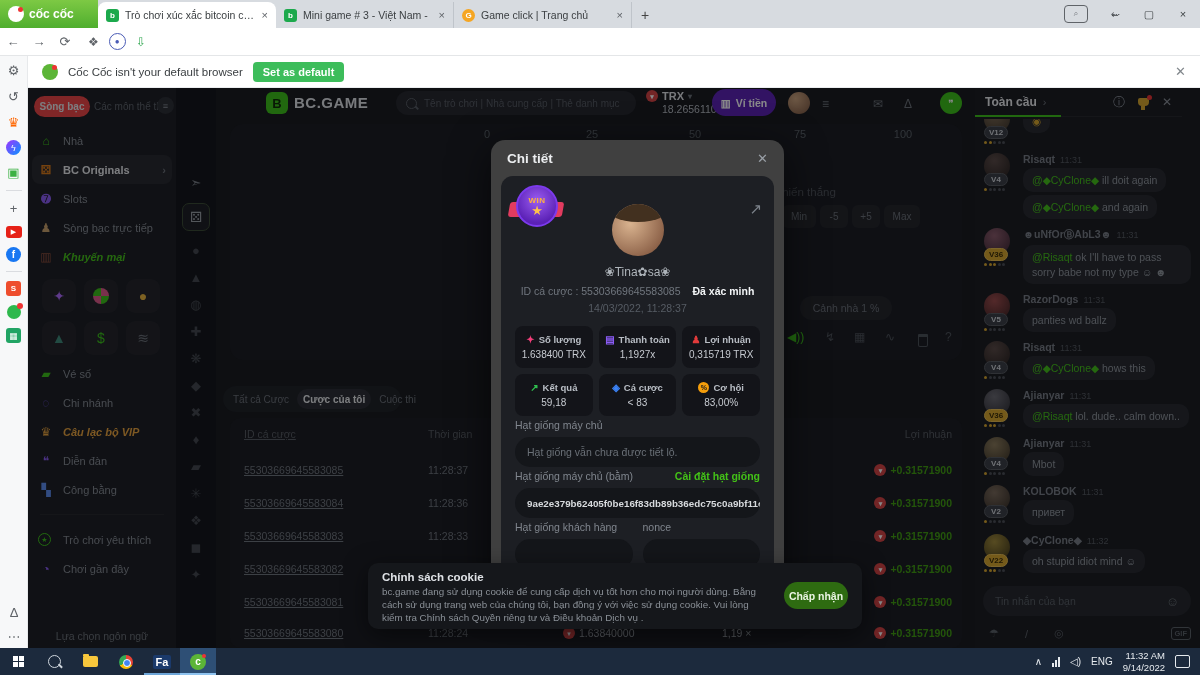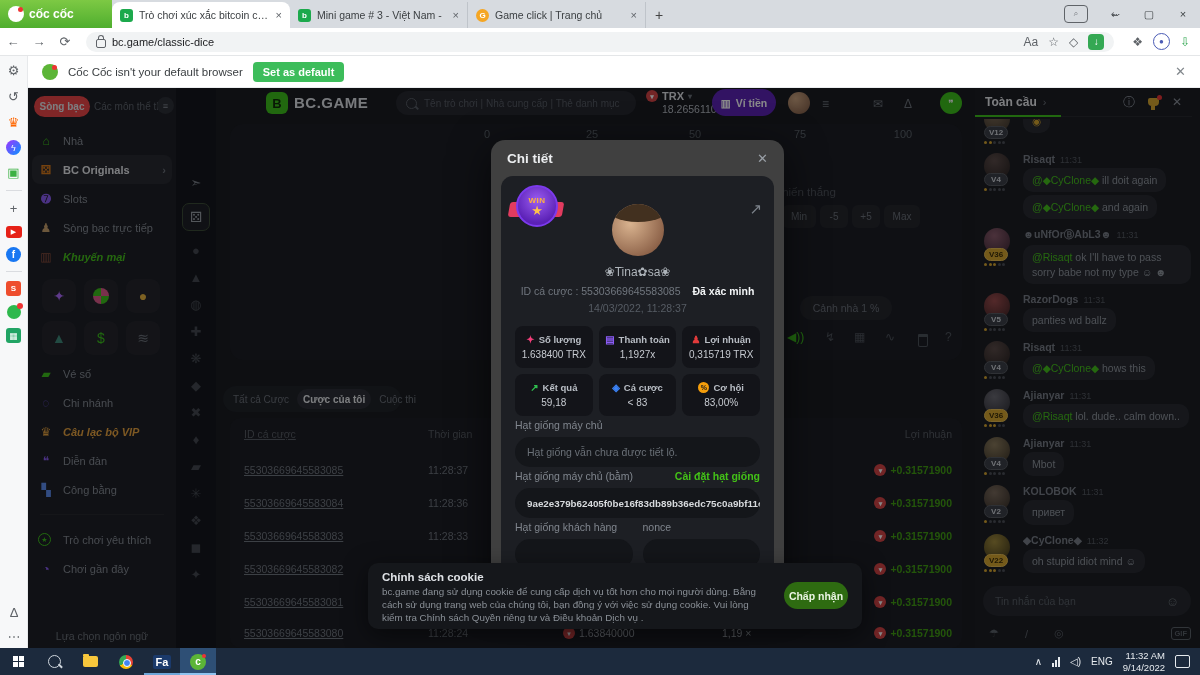--- a/index.html
+++ b/index.html
@@ -1,21 +1,21 @@
 <!DOCTYPE html>
 <html lang="vi"><head>
 <meta charset="utf-8">
 <style>
   html,body{margin:0;padding:0;background:#000;}
   .screen{position:relative;width:1200px;height:675px;overflow:hidden;
     font-family:"Liberation Sans",sans-serif;background:#17191d;}
 
   
   .tabstrip{position:absolute;left:0;top:0;width:1200px;height:28px;background:#d7dbe0;display:flex;align-items:flex-end;}
-  .brand{height:28px;width:112px;background:linear-gradient(180deg,#7dc944,#4fae2e);display:flex;align-items:center;gap:5px;padding:0 8px;box-sizing:border-box;}
+  .brand{height:28px;width:98px;background:linear-gradient(180deg,#7dc944,#4fae2e);display:flex;align-items:center;gap:5px;padding:0 8px;box-sizing:border-box;}
   .brandlogo{width:16px;height:16px;border-radius:50%;background:#fff;position:relative;}
   .brandlogo::after{content:"";position:absolute;right:1px;top:1px;width:5px;height:5px;border-radius:50%;background:#e33;}
   .brandtxt{color:#fff;font-weight:bold;font-size:12px;white-space:nowrap;}
   .tab{height:26px;display:flex;align-items:center;gap:6px;padding:0 8px;width:178px;box-sizing:border-box;font-size:10.5px;color:#3c4043;border-right:1px solid #bfc4ca;}
   .tab.active{background:#fff;border-radius:8px 8px 0 0;border-right:none;}
   .tab .ttl{flex:1;overflow:hidden;white-space:nowrap;text-overflow:ellipsis;}
   .fav{width:13px;height:13px;border-radius:3px;background:#1ca94c;color:#fff;font-size:8px;font-weight:bold;display:flex;align-items:center;justify-content:center;flex:none;}
   .fav.g{background:#f5a623;border-radius:50%;}
   .tclose{color:#5f6368;font-size:11px;flex:none;}
   .newtab{width:26px;height:26px;display:flex;align-items:center;justify-content:center;color:#444;font-size:14px;}
@@ -117,21 +117,21 @@
   .thead{position:absolute;top:10px;left:0;right:0;font-size:10.5px;color:#565b62;}
   .trow{position:absolute;left:0;right:0;height:20px;font-size:10.5px;color:#6f757d;}
   .cid{position:absolute;left:14px;text-decoration:underline;}
   .ctime{position:absolute;left:198px;}
   .camt{position:absolute;left:333px;display:flex;align-items:center;gap:4px;color:#9ba1a8;}
   .cpay{position:absolute;left:492px;color:#9ba1a8;}
   .cprofit{position:absolute;right:10px;display:flex;align-items:center;gap:4px;color:#3f9e0f;font-weight:bold;}
 
   
   .chat{position:absolute;left:947px;top:0;width:225px;height:560px;background:#191b1f;}
-  .chhead{position:absolute;left:0;top:0;right:8px;height:29px;display:flex;align-items:center;padding:0 10px;gap:6px;box-sizing:border-box;border-bottom:1px solid #24262b;}
+  .chhead{position:absolute;left:0;top:0;right:18px;height:29px;display:flex;align-items:center;padding:0 10px;gap:6px;box-sizing:border-box;border-bottom:1px solid #24262b;}
   .chtitle{color:#e8eaed;font-size:12px;font-weight:bold;}
   .chchev{color:#6a7077;font-size:11px;}
   .chicons{margin-left:auto;display:flex;align-items:center;gap:13px;color:#8a9098;font-size:12px;}
   .trophy{width:11px;height:8px;background:#d8a62c;border-radius:2px 2px 4px 4px;position:relative;}
   .trophy::after{content:"";position:absolute;left:3.5px;bottom:-4px;width:4px;height:4px;background:#d8a62c;}
   .trophy::before{content:"";position:absolute;right:-3px;top:-3px;width:5px;height:5px;border-radius:50%;background:#e33;}
   .chuline{position:absolute;left:0;top:27px;width:86px;height:2px;background:#3bc117;}
   .msgs{position:absolute;left:0;top:31px;right:0;bottom:70px;overflow:hidden;padding:0 9px;}
   .msg{display:flex;gap:6px;margin-bottom:9px;}
   .mleft{width:33px;flex:none;display:flex;flex-direction:column;align-items:flex-start;}
@@ -244,30 +244,20 @@
       <span>–</span>
       <span>▢</span>
       <span>×</span>
     </div>
   </div>
 
   <div class="addrbar">
     <span class="navbtn">←</span>
     <span class="navbtn">→</span>
     <span class="navbtn">⟳</span>
-    <div class="urlpill">
-      <span class="lock"></span>
-      <span class="url">bc.game/classic-dice</span>
-      <div class="pillicons">
-        <span class="aicon">Aa</span>
-        <span class="aicon">☆</span>
-        <span class="aicon">◇</span>
-        <span class="dlbtn">↓</span>
-      </div>
-    </div>
     <div class="chromeicons">
       <span class="aicon">❖</span>
       <span class="avatarchrome">●</span>
       <span class="aicon" style="color:#34a853;">⇩</span>
     </div>
   </div>
 
   <div class="sidestrip">
     <span class="sicon">⚙</span>
     <span class="sicon">↺</span>

